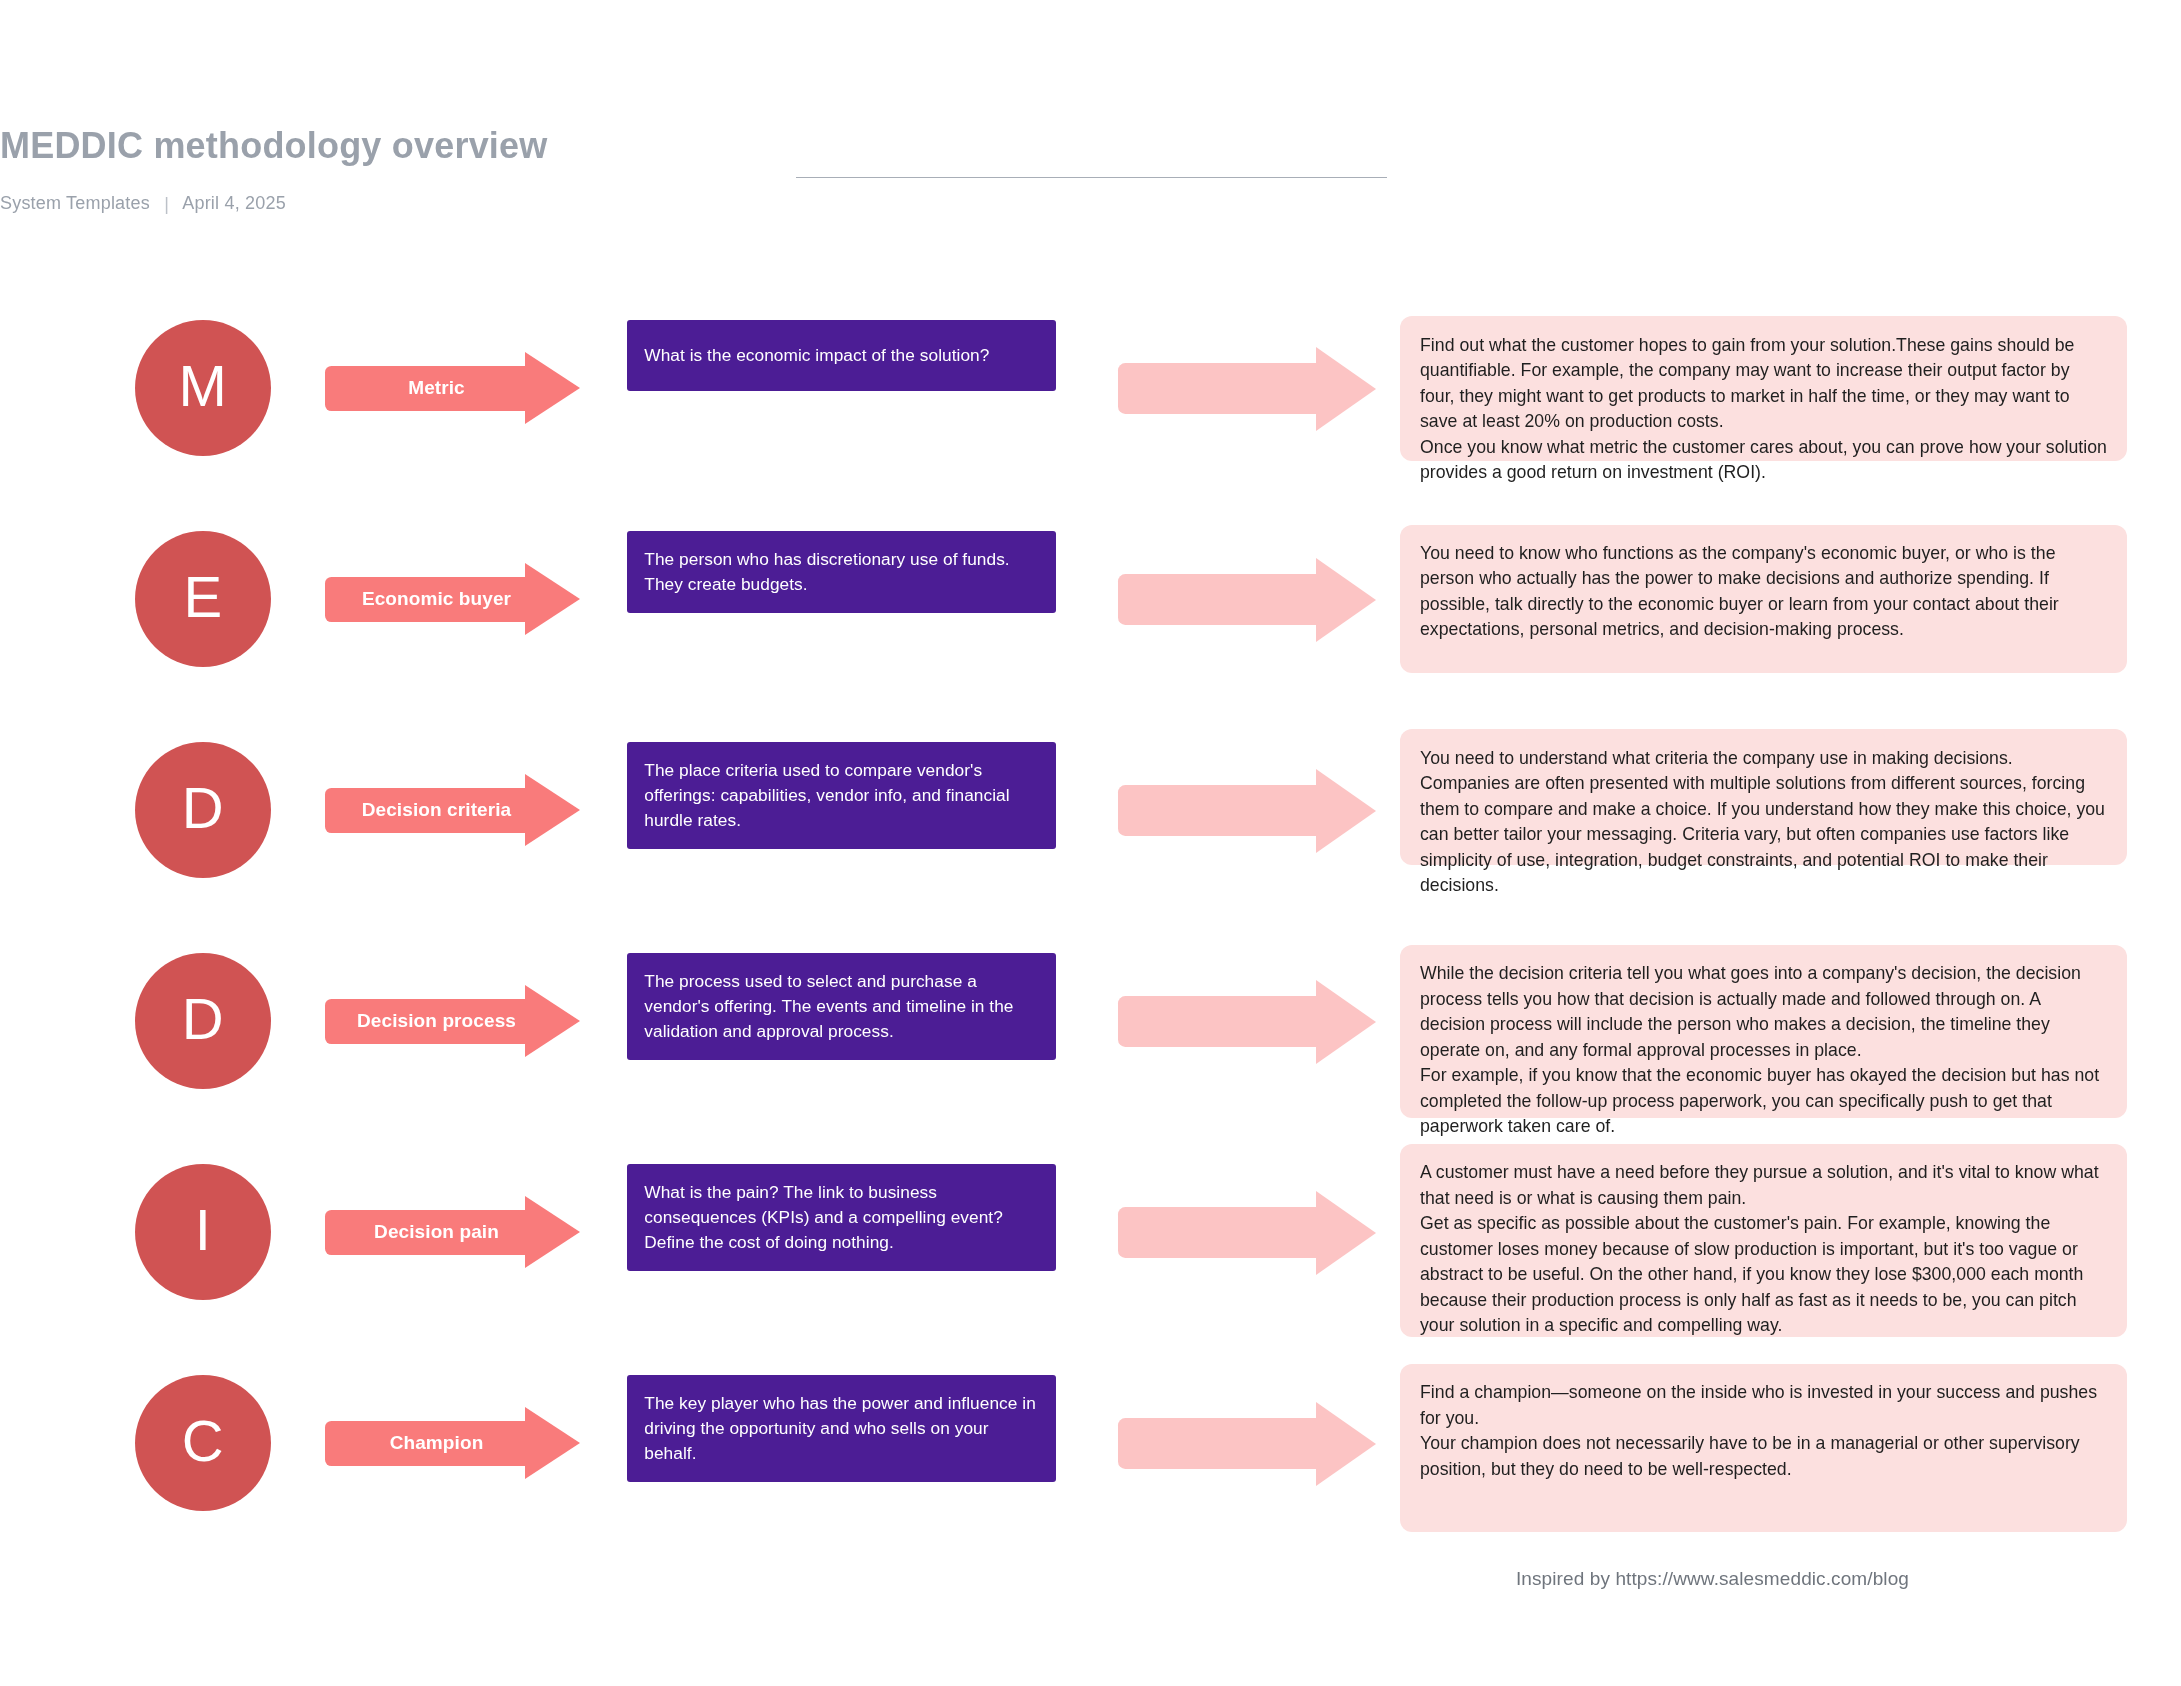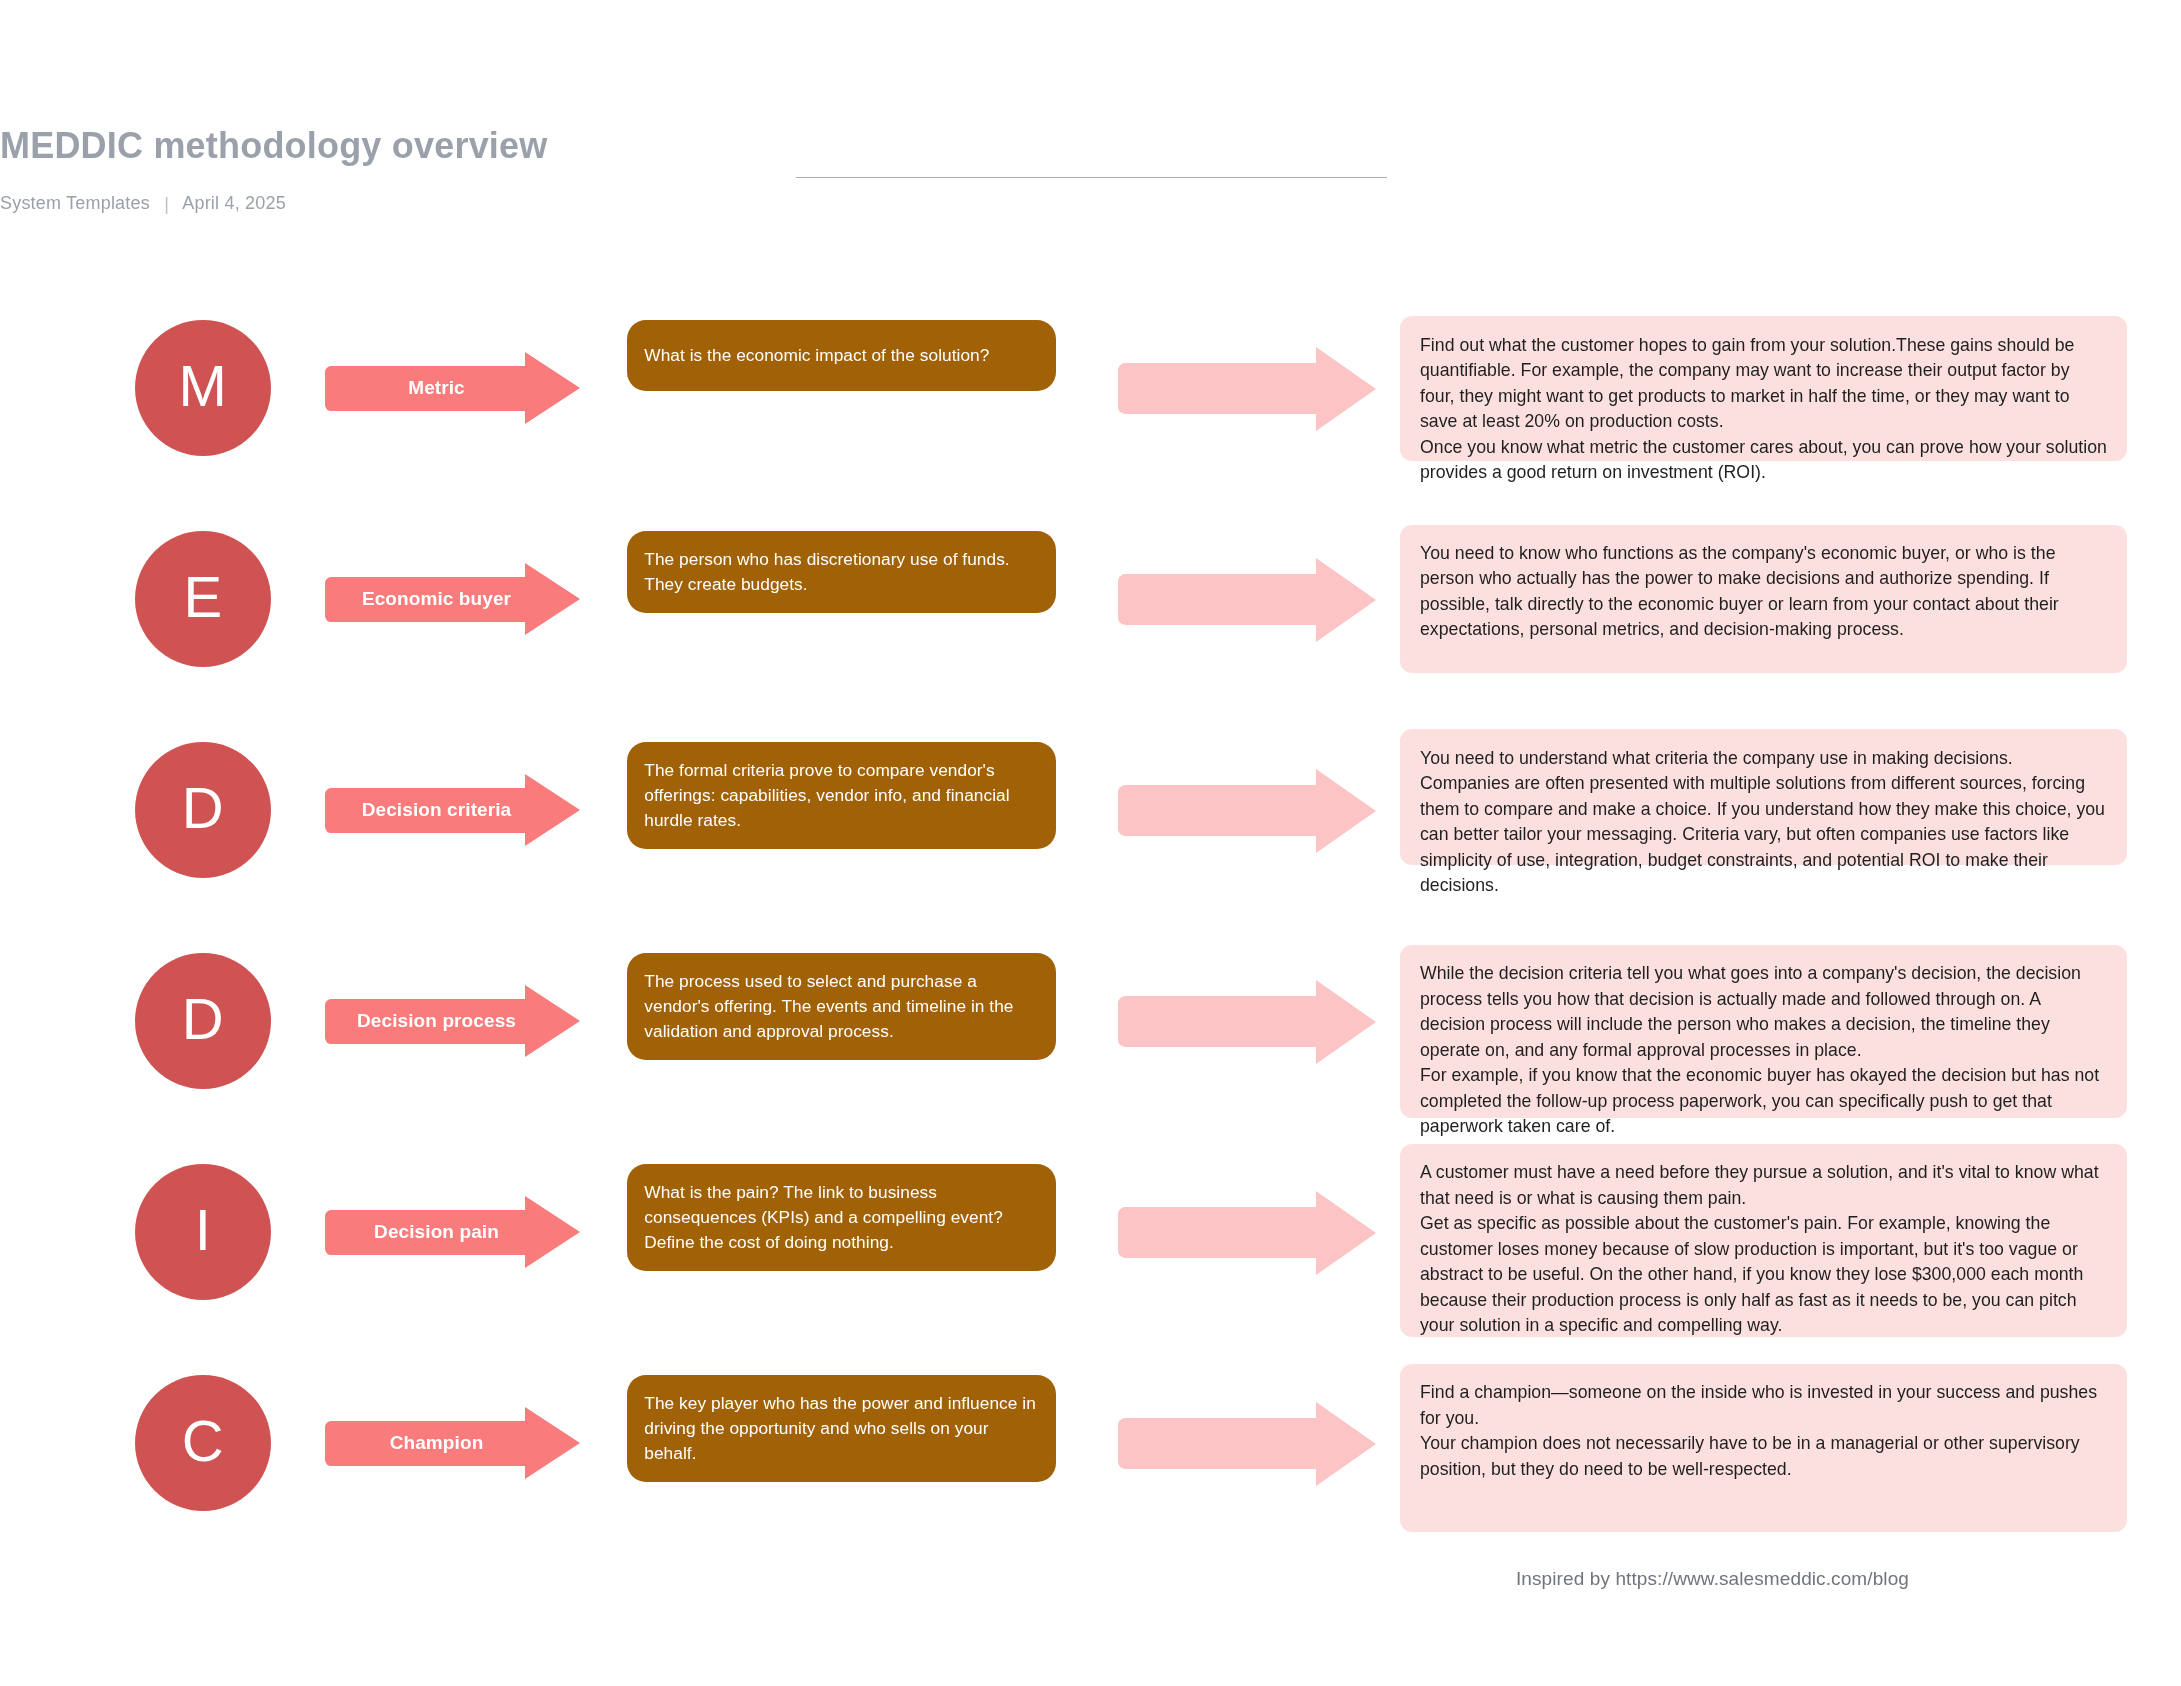--- a/index.html
+++ b/index.html
@@ -131,22 +131,22 @@
     z-index: 2;
   }
 
   
   .def-box {
     position: absolute;
     left: 627px;
     top: 11px;
     width: 429px;
     min-height: 71px;
-    background: #a16207;
-    border-radius: 19px;
+    background: #4c1d95;
+    border-radius: 3px;
     padding: 15.5px 17.3px 16.4px 17.3px;
     display: flex;
     align-items: center;
   }
   .def-text {
     color: #ffffff;
     font-size: 17.3px;
     line-height: 1.45;
     letter-spacing: 0.05px;
   }
@@ -288,21 +288,21 @@
   <div class="row row-2">
     <div class="circle">
       <span class="circle-letter">D</span>
     </div>
     <div class="label-arrow">
       <div class="la-body"></div>
       <div class="la-head"></div>
       <div class="la-text">Decision criteria</div>
     </div>
     <div class="def-box">
-      <div class="def-text">The formal criteria prove to compare vendor's offerings: capabilities, vendor info, and financial hurdle rates.</div>
+      <div class="def-text">The place criteria used to compare vendor's offerings: capabilities, vendor info, and financial hurdle rates.</div>
     </div>
     <div class="plain-arrow">
       <div class="pa-body"></div>
       <div class="pa-head"></div>
     </div>
     <div class="desc-panel">
       <div class="desc-text">You need to understand what criteria the company use in making decisions. Companies are often presented with multiple solutions from different sources, forcing them to compare and make a choice. If you understand how they make this choice, you can better tailor your messaging. Criteria vary, but often companies use factors like simplicity of use, integration, budget constraints, and potential ROI to make their decisions.</div>
     </div>
   </div>
 

